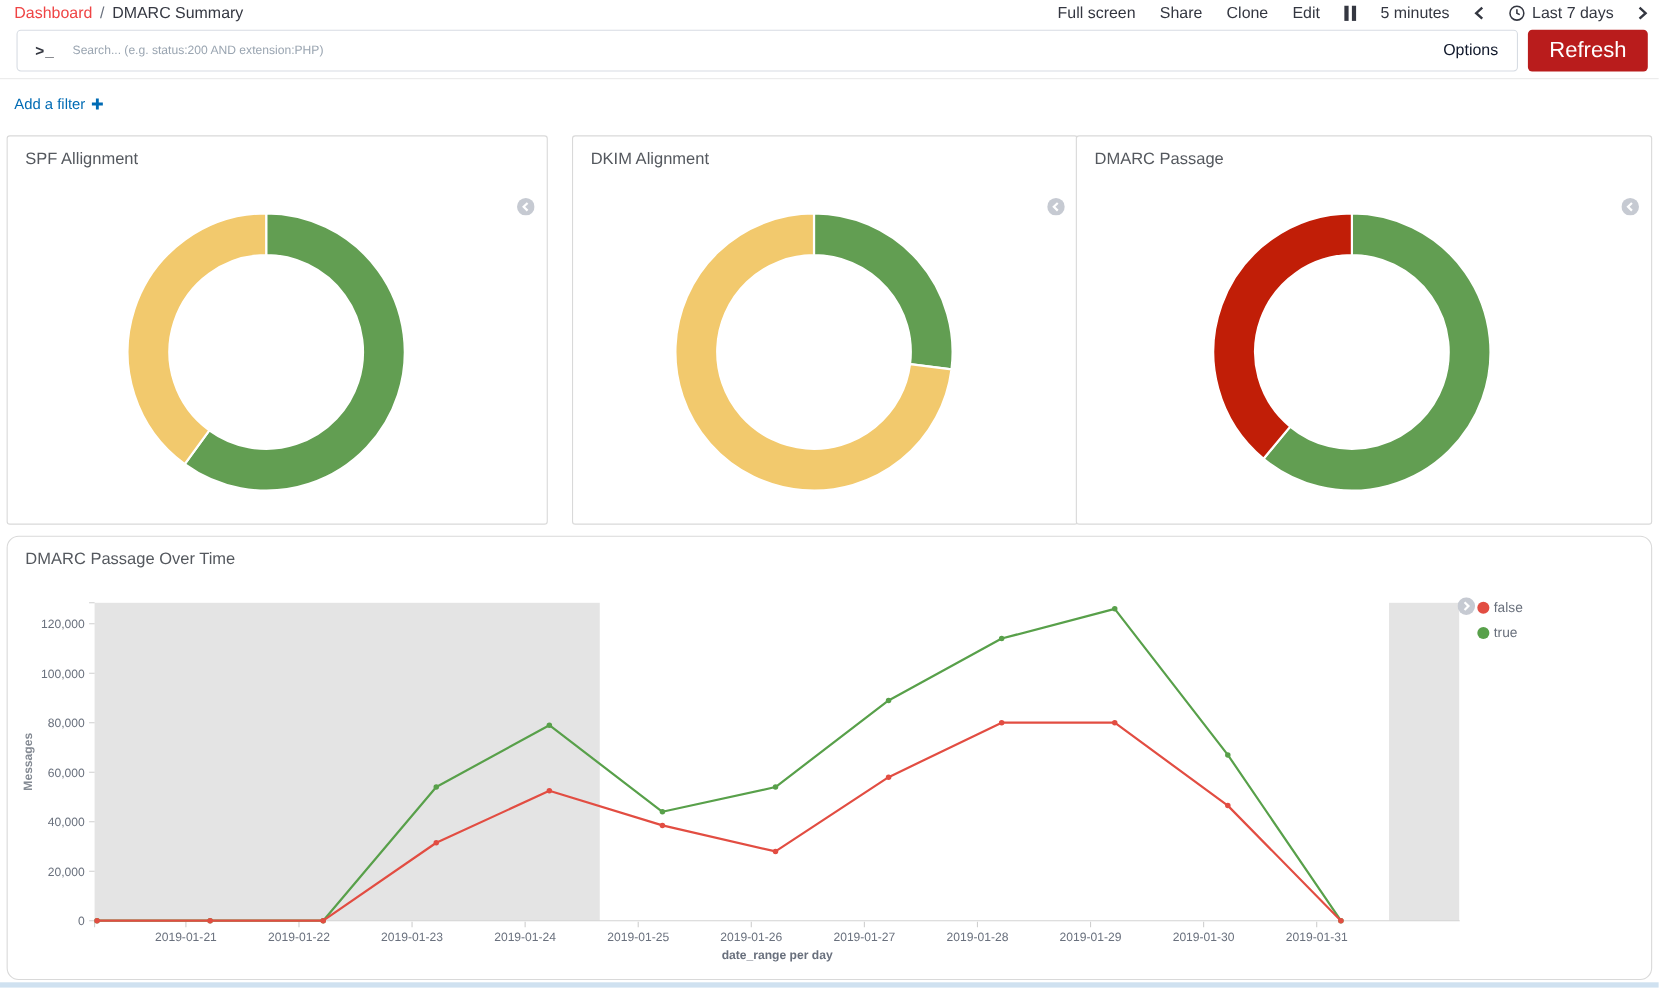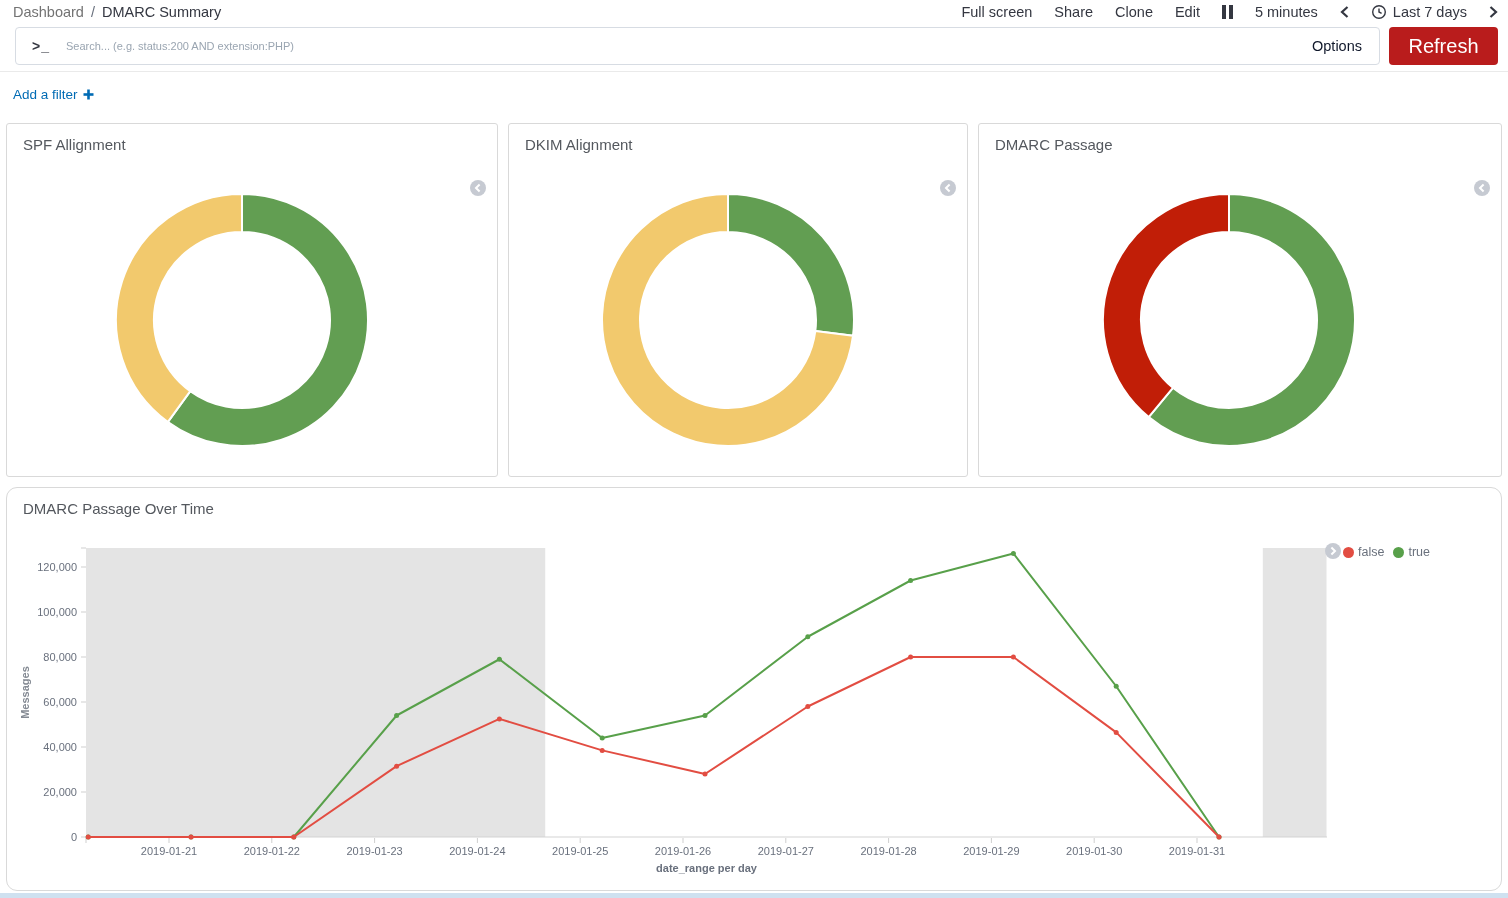--- a/index.html
+++ b/index.html
@@ -3,21 +3,21 @@
 <meta charset="utf-8">
 <style>
   html,body{margin:0;padding:0;}
   body{
     width:1508px;height:898px;position:relative;background:#fff;overflow:hidden;
     font-family:"Liberation Sans",sans-serif;color:#343741;
   }
   
   .topbar{position:absolute;top:0;left:0;width:1508px;height:24px;}
   .breadcrumb{position:absolute;left:13px;top:0;height:24px;display:flex;align-items:center;gap:7px;font-size:14.5px;}
-  .breadcrumb a{color:#737373;text-decoration:none;cursor:pointer;}
+  .breadcrumb a{color:#ef4444;text-decoration:none;cursor:pointer;}
   .breadcrumb .sep{color:#69707D;}
   .topnav{position:absolute;right:10px;top:0;height:24px;display:flex;align-items:center;gap:22px;font-size:14.5px;}
   .navlink{cursor:pointer;white-space:nowrap;display:flex;align-items:center;gap:6px;}
   .navlink svg{display:block;}
   
   .searchbox{
     position:absolute;left:15px;top:27px;width:1365px;height:38px;box-sizing:border-box;
     border:1px solid #D7DCE3;border-radius:4px;background:#fff;display:flex;align-items:center;
   }
   .prompt-glyph{font-weight:bold;font-size:14px;color:#343741;padding:0 14px 0 16px;letter-spacing:1px;}
@@ -32,27 +32,27 @@
     border:none;border-radius:4px;font-size:20px;font-family:"Liberation Sans",sans-serif;cursor:pointer;
   }
   
   .filter-row{position:absolute;top:71px;left:0;width:1508px;border-top:1px solid #EAEAEA;}
   .add-filter{display:inline-flex;align-items:center;gap:5px;margin:15px 0 0 13px;color:#006BB4;font-size:13.5px;cursor:pointer;text-decoration:none;}
   
   .panel{position:absolute;background:#fff;border:1px solid #D9D9D9;border-radius:3px;box-sizing:border-box;}
   .panel-title{position:absolute;left:16px;top:12px;font-size:15px;color:#54585E;}
   .legend-toggle{position:absolute;cursor:pointer;width:16px;height:16px;}
   .donut-panel-0{left:6px;top:123px;width:492px;height:354px;}
-  .donut-panel-1{left:508px;top:123px;width:460px;height:354px;text-decoration:underline;}
+  .donut-panel-1{left:520px;top:123px;width:460px;height:354px;text-decoration:underline;}
   .donut-panel-2{left:978px;top:123px;width:524px;height:354px;}
   .donut-svg{position:absolute;top:61px;}
   .line-panel{left:6px;top:487px;width:1496px;height:404px;border-radius:11px;}
   .line-svg{position:absolute;left:0;top:0;}
   
-  .legend{position:absolute;left:1343px;top:545px;display:flex;gap:9px;z-index:3;}
+  .legend{position:absolute;left:1343px;top:545px;display:flex;flex-direction:column;gap:9px;z-index:3;}
   .legend-item{display:flex;align-items:center;gap:4px;cursor:pointer;}
   .legend-dot{width:11px;height:11px;border-radius:50%;display:inline-block;}
   .legend-label{font-size:12.5px;color:#6a717d;}
   .line-legend-toggle{position:absolute;left:1325px;top:543px;}
   .bottom-strip{position:absolute;left:0;top:893px;width:1508px;height:5px;background:#CFE1F0;}
 </style>
 </head>
 <body>
 
 <div class="topbar">

